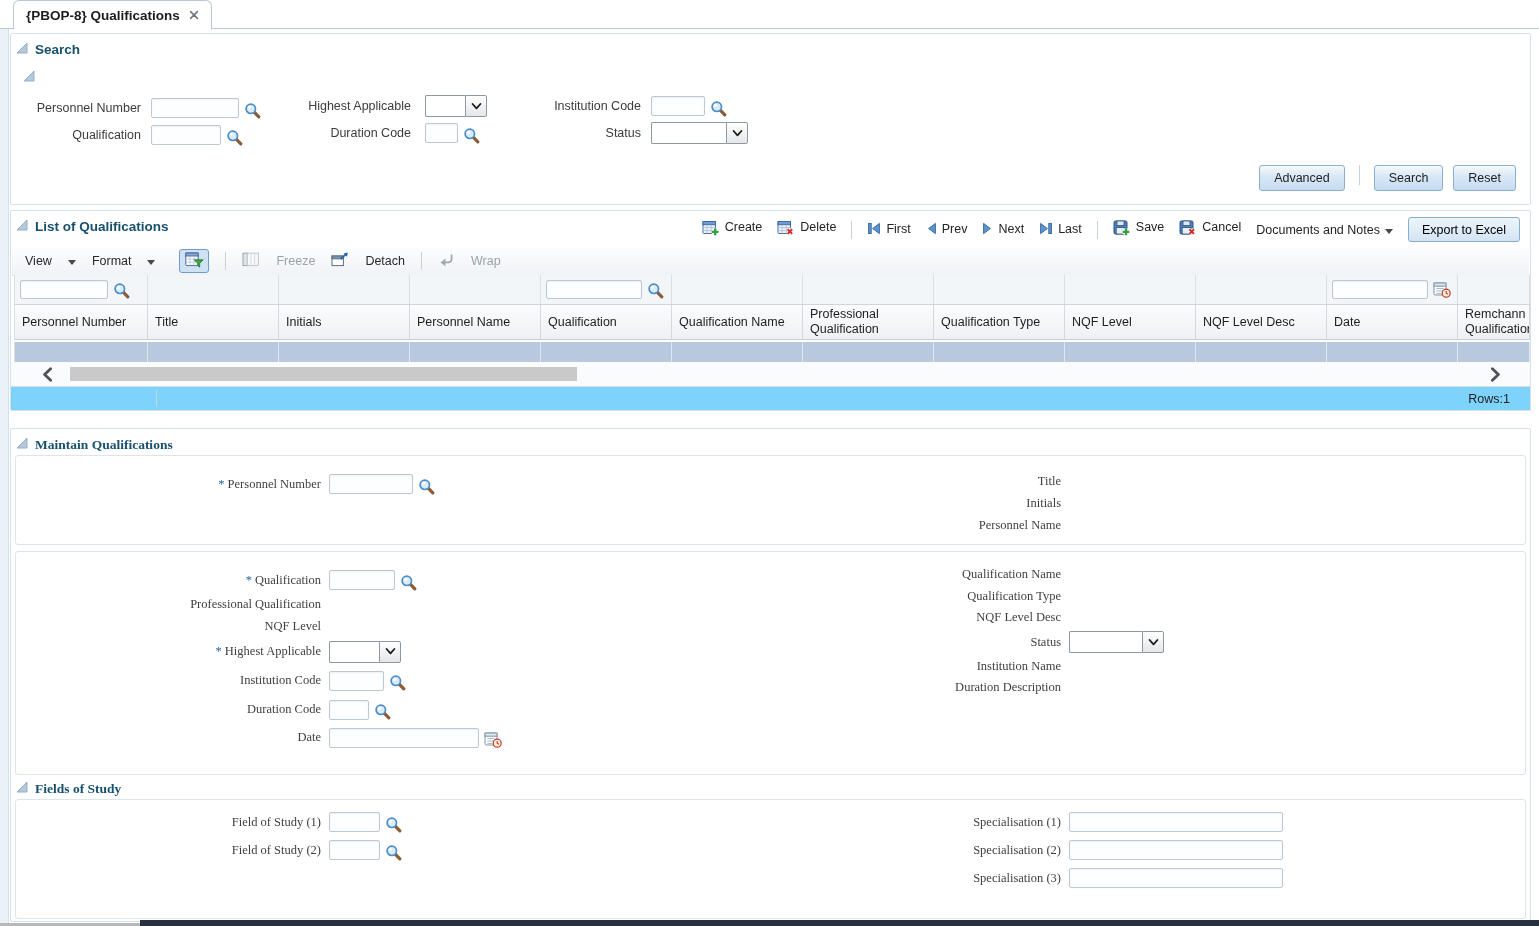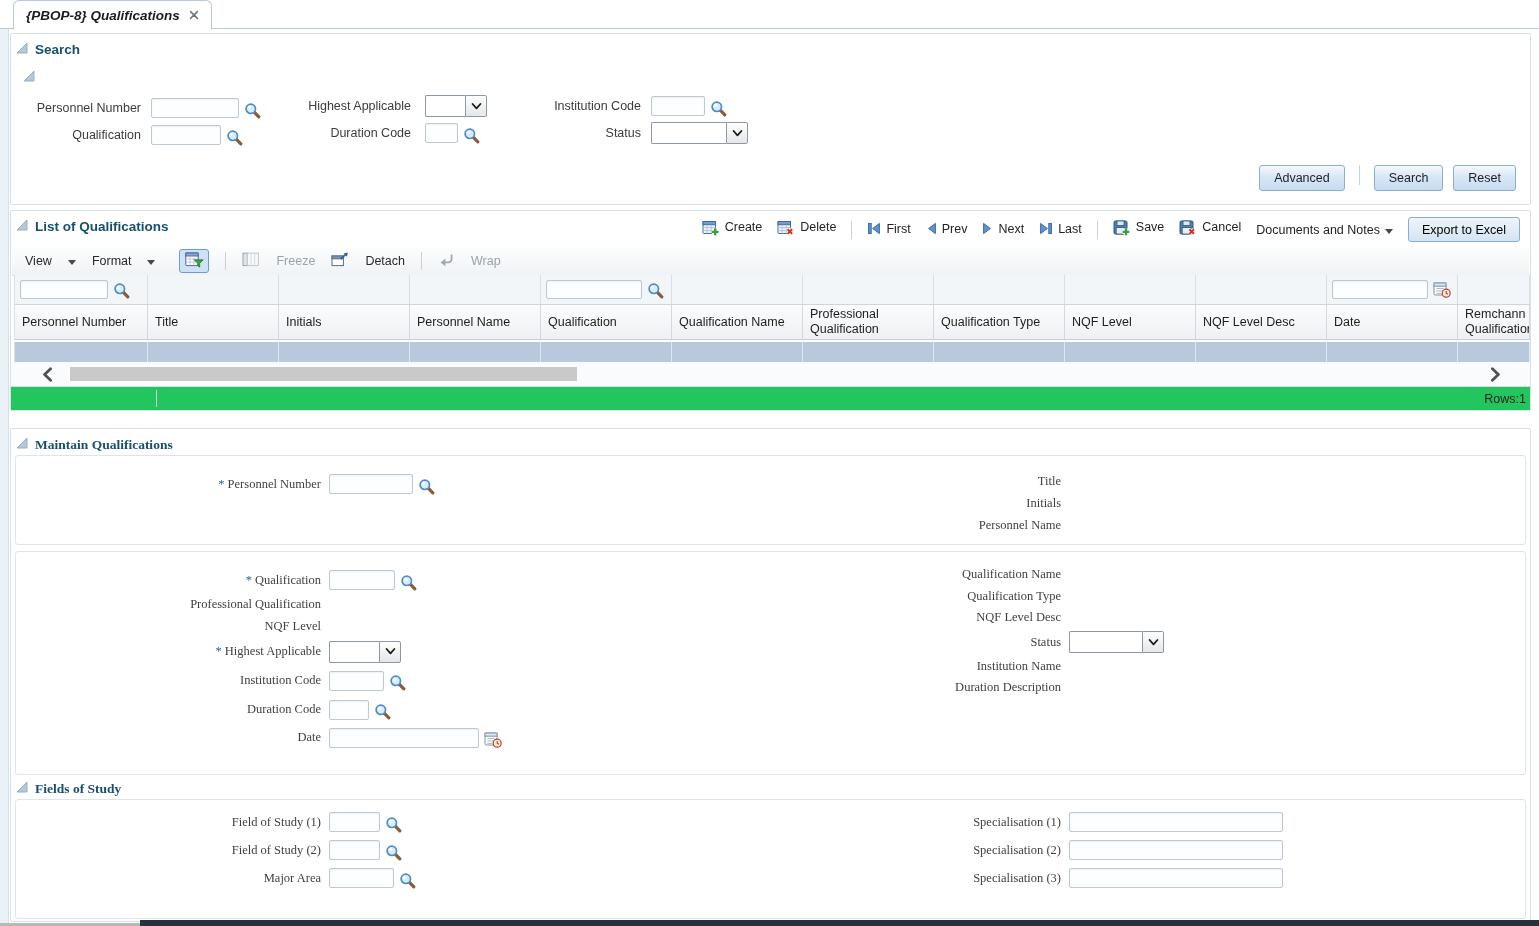--- a/index.html
+++ b/index.html
@@ -1,20 +1,20 @@
 <!DOCTYPE html>
 <html><head>
 <meta charset="utf-8">
 <style>
   html,body{margin:0;padding:0;background:#fff;}
   body{font-family:"Liberation Sans",sans-serif;font-size:12.5px;color:#333;}
   #app{position:relative;width:1539px;height:926px;background:#fff;overflow:hidden;}
 
   
-  .tabbar{position:absolute;top:0;left:0;width:100%;height:29px;background:#fff;font-style:italic;}
+  .tabbar{position:absolute;top:0;left:0;width:100%;height:29px;background:#fff;}
   .tabbar::after{content:"";position:absolute;left:0;right:0;bottom:0;height:1px;background:#b9c9d8;}
   .tab{position:absolute;left:13px;bottom:-1px;height:28px;padding:0 12px;display:inline-flex;align-items:center;gap:9px;
        background:#fff;border:1px solid #b9c9d8;border-bottom:1px solid #fff;border-radius:6px 6px 0 0;
        font-weight:bold;font-size:13.5px;color:#1c1c1c;z-index:3;}
   .tab-close{display:inline-flex;align-items:center;cursor:pointer;}
 
   
   .content{position:absolute;top:29px;left:0;right:0;bottom:0;background:#fff;}
   .content::before{content:"";position:absolute;left:0;top:0;bottom:0;width:8px;background:#eaf2f8;border-right:1px solid #d3e1ec;}
   .panel{position:absolute;left:10px;right:8px;border:1px solid #d7e1ea;border-radius:2px;background:#fff;}
@@ -71,22 +71,22 @@
   .head-cell{background:linear-gradient(#fbfcfd,#eef1f4);border-top:1px solid #cfd5da;border-bottom:1px solid #c7cdd2;
        border-right:1px solid #d3d9de;display:flex;align-items:center;padding:0 4px 0 7px;
        white-space:pre-line;line-height:15px;color:#1e1e1e;overflow:hidden;cursor:pointer;}
   .data-row{height:20px;margin-top:2px;}
   .data-cell{background:#b9c9dd;border-right:1px solid #dfe8f2;cursor:pointer;}
   .scrollbar{position:absolute;top:151px;left:0;right:0;height:24px;background:#fafbfc;display:flex;align-items:center;}
   .sb-btn{display:inline-flex;align-items:center;justify-content:center;cursor:pointer;}
   .sb-left{margin-left:30px;} .sb-right{margin-right:28px;}
   .sb-track{flex:1;position:relative;height:16px;margin:0 6px;}
   .sb-thumb{position:absolute;left:10px;top:1px;width:507px;height:14px;background:#c9c9c9;cursor:grab;}
-  .list-footer{position:absolute;top:175px;left:0;right:0;bottom:0;background:#22c55e;border-top:1px solid #d6dce2;
-       display:flex;align-items:center;justify-content:flex-end;padding-right:4px;color:#222;}
+  .list-footer{position:absolute;top:175px;left:0;right:0;bottom:0;background:#7dd3fc;border-top:1px solid #d6dce2;
+       display:flex;align-items:center;justify-content:flex-end;padding-right:20px;color:#222;}
   .footer-divider{position:absolute;left:145px;top:3px;bottom:3px;width:1px;background:#ccd3da;}
 
   
   .panel-maintain{top:399px;height:492px;font-family:Liberation Serif, serif;}
   .mbox{position:absolute;left:4px;right:4px;border:1px solid #dde4ea;border-radius:3px;background:#fff;}
   .mbox1{top:26px;height:88px;} .mbox2{top:122px;height:222px;} .mbox3{top:370px;height:118px;}
   .fos-head{position:absolute;top:352px;left:5px;display:flex;align-items:center;gap:7px;justify-content:center;}
   .frow{display:flex;align-items:center;}
   .flbl{width:305px;text-align:right;margin-right:8px;color:#3f3f3f;}
   .ro-col{position:absolute;left:690px;top:14px;width:355px;text-align:right;color:#3f3f3f;}
@@ -589,31 +589,20 @@
             <span class="flbl">Field of Study (2)</span>
             <input class="tin w51" value="" style="">
             <span class="mag">
                 <svg width="17" height="17" viewBox="0 0 17 17">
                   <line x1="10.2" y1="10.2" x2="14.8" y2="14.8" stroke="#8b5a36" stroke-width="3.2" stroke-linecap="round"></line>
                   <circle cx="6.8" cy="6.8" r="4.7" fill="#d9ecfa" stroke="#4b8cc9" stroke-width="1.7"></circle>
                   <circle cx="5.4" cy="5.2" r="1.7" fill="#ffffff" opacity="0.85"></circle>
                 </svg>
               </span>
           </div>
-          <div class="frow h28">
-            <span class="flbl">Major Area</span>
-            <input class="tin w65" value="" style="">
-            <span class="mag">
-                <svg width="17" height="17" viewBox="0 0 17 17">
-                  <line x1="10.2" y1="10.2" x2="14.8" y2="14.8" stroke="#8b5a36" stroke-width="3.2" stroke-linecap="round"></line>
-                  <circle cx="6.8" cy="6.8" r="4.7" fill="#d9ecfa" stroke="#4b8cc9" stroke-width="1.7"></circle>
-                  <circle cx="5.4" cy="5.2" r="1.7" fill="#ffffff" opacity="0.85"></circle>
-                </svg>
-              </span>
-          </div>
         </div>
         <div class="rt-col" style="top:8px">
           <div class="frow h28">
             <span class="flbl-r">Specialisation (1)</span>
             <input class="tin w214" value="" style="">
           </div>
           <div class="frow h28">
             <span class="flbl-r">Specialisation (2)</span>
             <input class="tin w214" value="" style="">
           </div>

